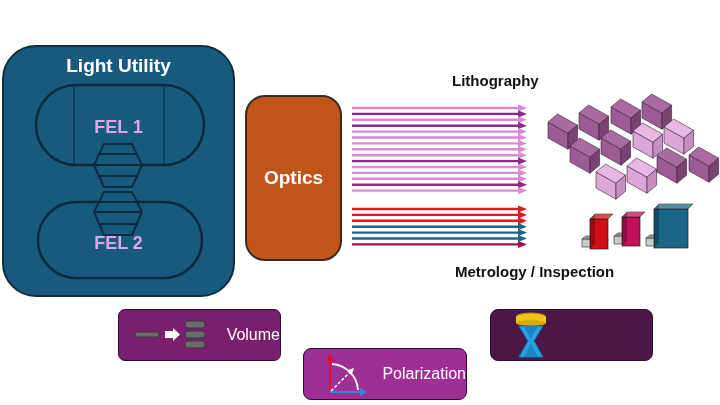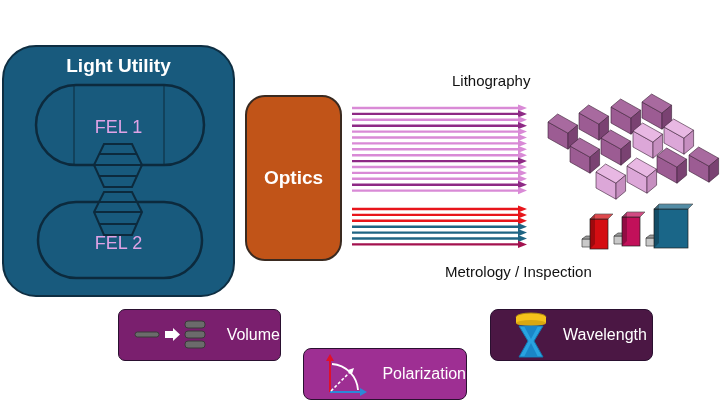--- a/index.html
+++ b/index.html
@@ -1,26 +1,26 @@
 <!DOCTYPE html>
 <html><head>
 <meta charset="utf-8">
 <style>
   html, body { margin:0; padding:0; background:#ffffff; }
   body { width:720px; height:405px; position:relative; overflow:hidden; font-family:"Liberation Sans", sans-serif; }
   .abs { position:absolute; }
   #light-utility { left:2px; top:45px; width:233px; height:252px; background:#185a7d; border:2px solid #0e2e42; border-radius:34px; box-sizing:border-box;padding-left:18px; }
   #lu-title { left:0; top:8px; width:100%; text-align:center; color:#ffffff; font-weight:bold; font-size:19px; }
   #fel-svg { left:0; top:0; }
-  .fel-label { color:#e0a3e6; font-weight:normal; font-size:18px; width:100%; text-align:center; left:0; }
+  .fel-label { color:#e0a3e6; font-weight:bold; font-size:18px; width:100%; text-align:center; left:0; }
   #optics { left:245px; top:95px; width:97px; height:166px; background:#c15418; border:2px solid #3a2a20; border-radius:20px; box-sizing:border-box; display:flex; align-items:center; justify-content:center; }
   #optics-label { color:#ffffff; font-weight:bold; font-size:19px; }
-  .heading { font-weight:normal; color:#111111; font-size:15px; }
+  .heading { font-weight:bold; color:#111111; font-size:15px; }
   #litho-label { left:452px; top:72px; }
-  #metro-label { left:445px; top:263px; }
+  #metro-label { left:455px; top:263px; }
   .feature { top:309px; height:52px; border-radius:8px; border:1.5px solid #2a1030; box-sizing:border-box; display:flex; align-items:center; }
   .feature .flabel { color:#ffffff; font-size:16px; }
   #feat-volume { left:118px; width:163px; background:#7a1f6e; }
   #feat-polar { left:303px; width:164px; background:#9e2f93;margin-top:39px; }
   #feat-wave { left:490px; width:163px; background:#4b1744; }
 </style>
 </head>
 <body>
 
 <div id="light-utility" class="abs">
@@ -259,14 +259,13 @@
 
 <div id="feat-wave" class="abs feature" style="background: rgb(75, 23, 68);">
   <svg width="36" height="50" style="margin-left:22px;">
     <ellipse cx="18" cy="7" rx="15" ry="4" fill="#f5c21b" stroke="#b08a10"></ellipse>
     <rect x="3" y="7" width="30" height="6" fill="#f5c21b"></rect>
     <ellipse cx="18" cy="13" rx="15" ry="3" fill="#d9a710"></ellipse>
     <path d="M6 16 H30 L21 31 L30 47 H6 L15 31 Z" fill="#29a3e0" stroke="#1277b0"></path>
     <path d="M11 16 L18 29 L25 16 Z" fill="#1a86c7"></path>
     <path d="M11 47 L18 33 L25 47 Z" fill="#1a86c7"></path>
   </svg>
-  <span class="flabel" style="margin-left:14px;">Wavelength</span>
 </div>
 
 </body></html>

